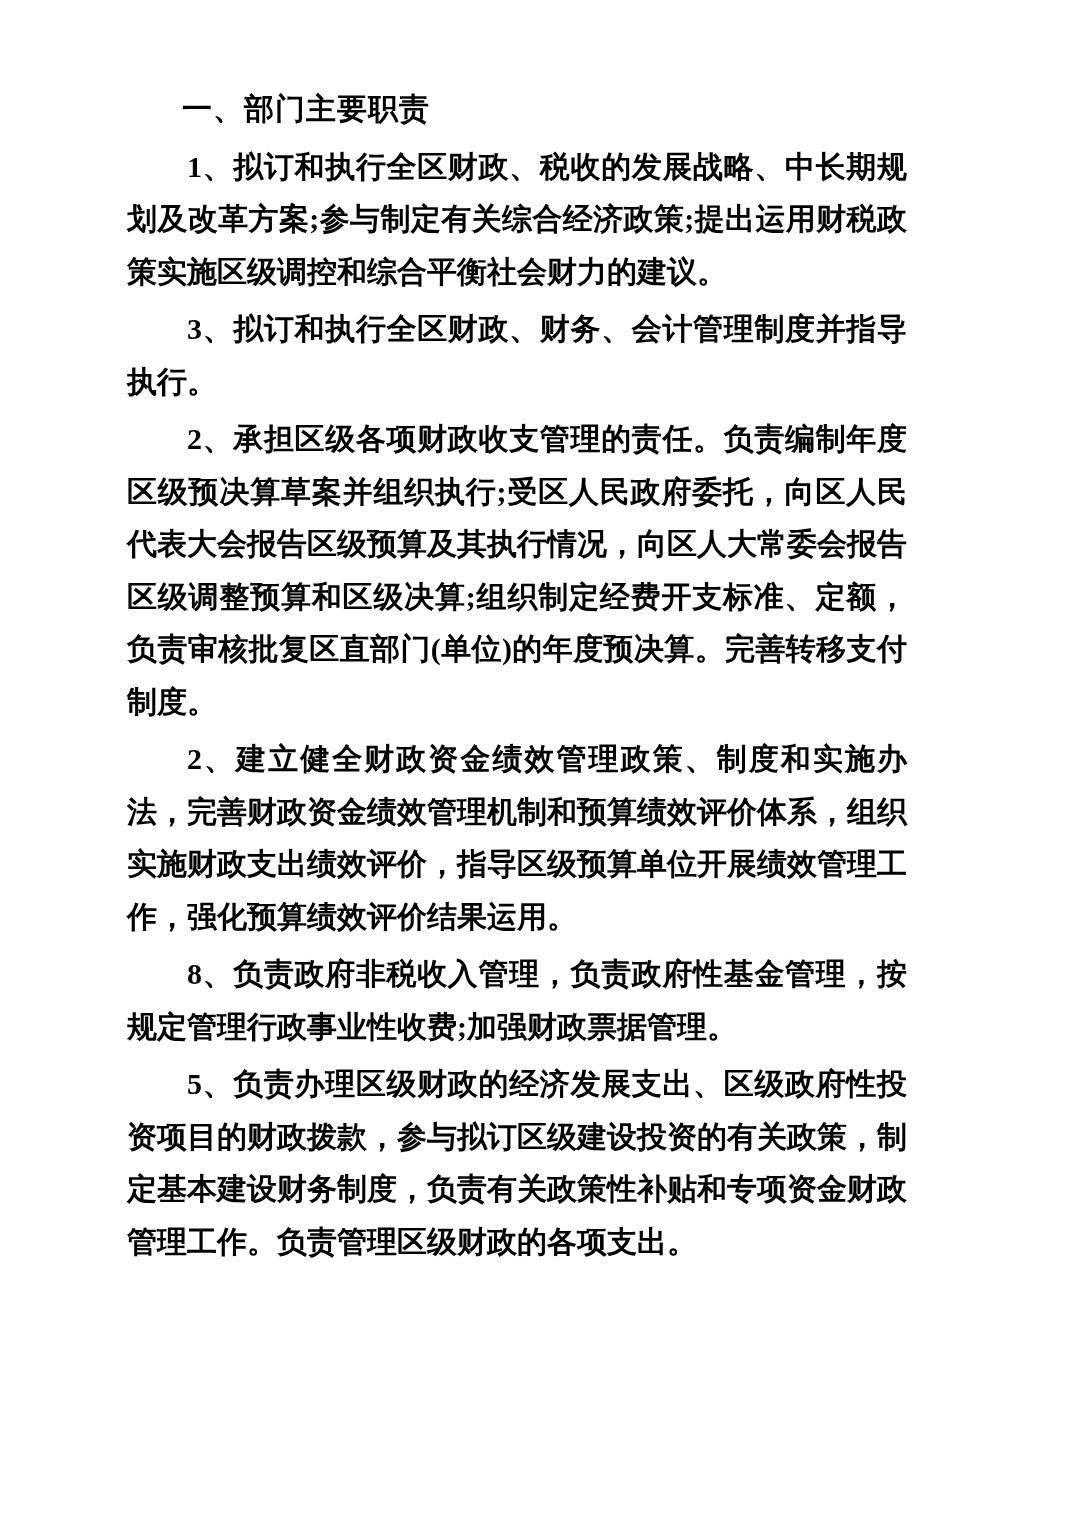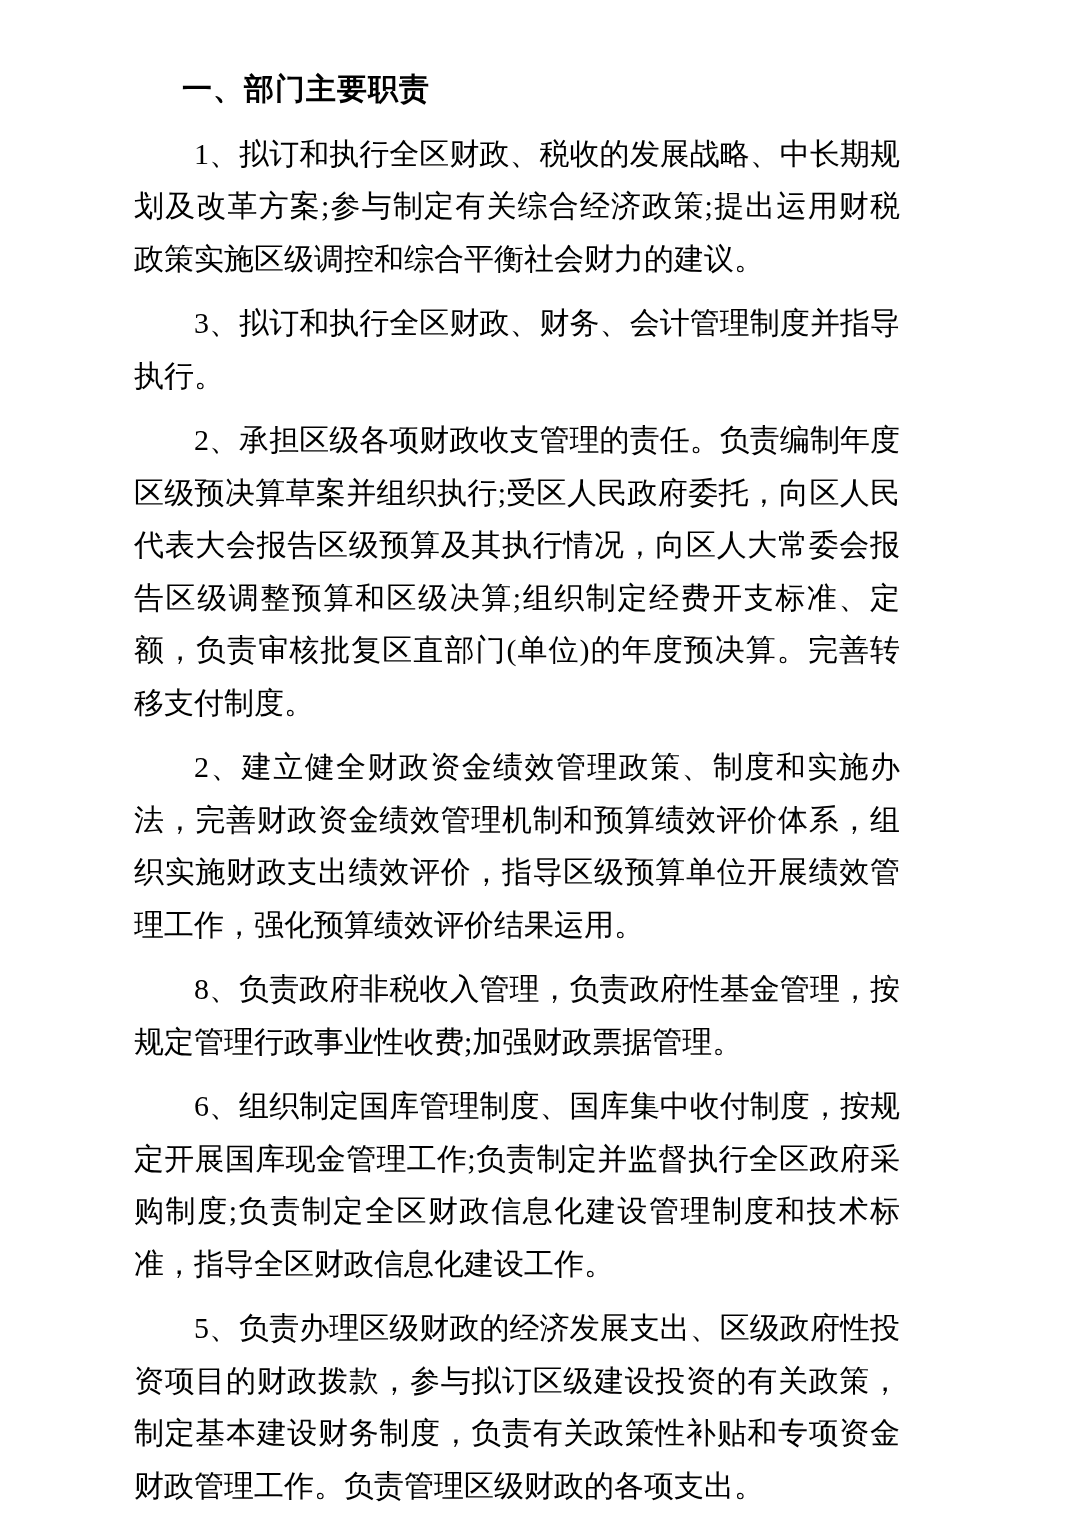--- a/index.html
+++ b/index.html
@@ -6,21 +6,21 @@
     margin: 0;
     padding: 0;
     background: #ffffff;
   }
   .page {
     position: relative;
     width: 1069px;
     height: 1514px;
     background: #ffffff;
     box-sizing: border-box;
-    padding: 63px 157px 0 122px;
+    padding: 83px 157px 0 122px;
     overflow: hidden;
   }
   .doc {
     width: 790px;
     color: #000000;
     font-family: "Liberation Serif", "DejaVu Serif", serif;
     font-size: 30px;
     line-height: 52.5px;
     text-align: justify;
     text-justify: inter-ideograph;
@@ -29,32 +29,31 @@
     margin: 0;
     font-family: "Liberation Sans", "DejaVu Sans", sans-serif;
     font-weight: 700;
     font-size: 30px;
     line-height: 52.5px;
     text-indent: 2em;
     text-align: left;
     letter-spacing: 1px;
   }
   .para {
-    margin: 12px;
+    margin: 5px;
     text-indent: 2em;
-    font-weight: 400;
+    font-weight: 700;
   }
 </style>
 </head>
 <body>
 
 <div class="page">
   <div class="doc">
     <h1 class="heading">一、部门主要职责</h1>
     <p class="para">1、拟订和执行全区财政、税收的发展战略、中长期规划及改革方案;参与制定有关综合经济政策;提出运用财税政策实施区级调控和综合平衡社会财力的建议。</p>
     <p class="para">3、拟订和执行全区财政、财务、会计管理制度并指导执行。</p>
     <p class="para">2、承担区级各项财政收支管理的责任。负责编制年度区级预决算草案并组织执行;受区人民政府委托，向区人民代表大会报告区级预算及其执行情况，向区人大常委会报告区级调整预算和区级决算;组织制定经费开支标准、定额，负责审核批复区直部门(单位)的年度预决算。完善转移支付制度。</p>
     <p class="para">2、建立健全财政资金绩效管理政策、制度和实施办法，完善财政资金绩效管理机制和预算绩效评价体系，组织实施财政支出绩效评价，指导区级预算单位开展绩效管理工作，强化预算绩效评价结果运用。</p>
     <p class="para">8、负责政府非税收入管理，负责政府性基金管理，按规定管理行政事业性收费;加强财政票据管理。</p>
-    <p class="para">6、组织制定国库管理制度、国库集中收付制度，按规定开展国库现金管理工作;负责制定并监督执行全区政府采购制度;负责制定全区财政信息化建设管理制度和技术标准，指导全区财政信息化建设工作。</p>
     <p class="para">5、负责办理区级财政的经济发展支出、区级政府性投资项目的财政拨款，参与拟订区级建设投资的有关政策，制定基本建设财务制度，负责有关政策性补贴和专项资金财政管理工作。负责管理区级财政的各项支出。</p>
   </div>
 </div>
 
 </body></html>

